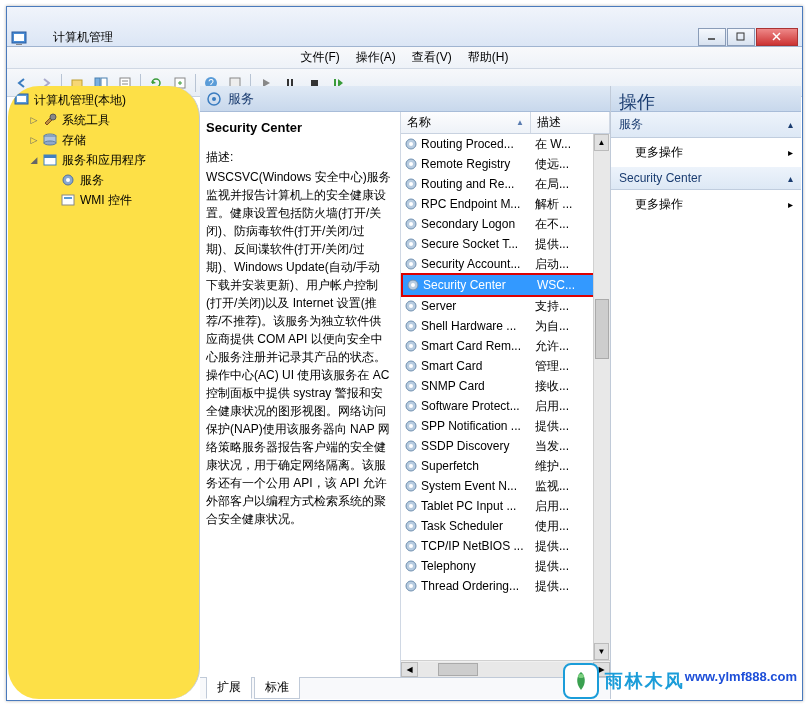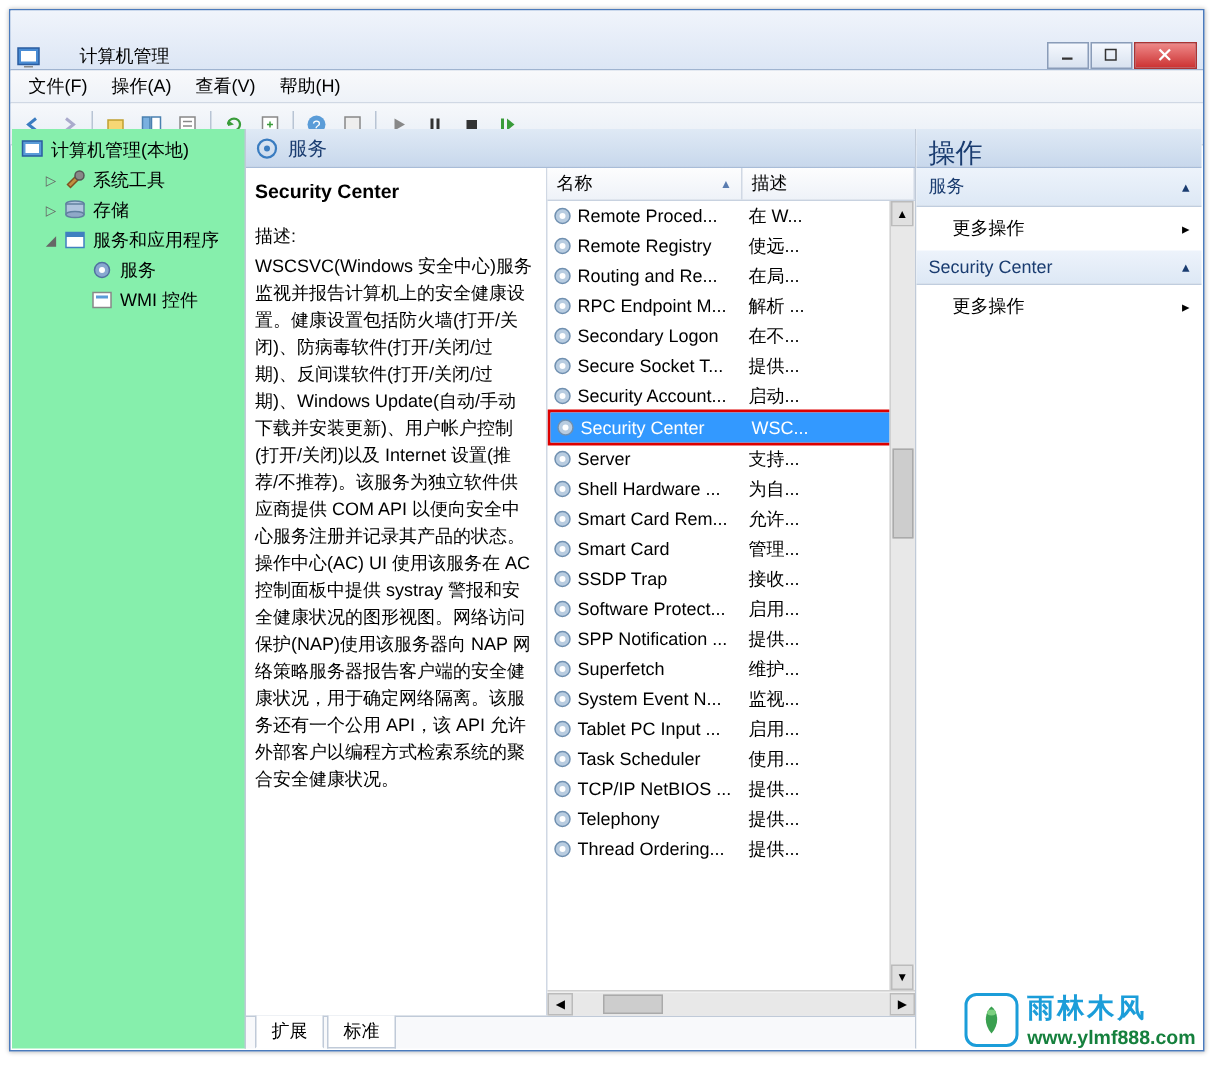--- a/index.html
+++ b/index.html
@@ -7,30 +7,30 @@
 
 .window { position: absolute; left: 6px; top: 6px; width: 797px; height: 695px; border: 1px solid #4a7abc; background: #fff; box-shadow: 0 0 3px rgba(0,0,0,0.3); }
 
 .titlebar { height: 40px; background: linear-gradient(to bottom, #f0f4fb, #dce6f5); display: flex; align-items: flex-end; padding: 0 4px; border-bottom: 1px solid #a0b4d0; gap: 20px; }
 .titlebar-icon { width: 16px; height: 16px; margin-right: 6px; }
 .titlebar-text { font-size: 12px; color: #000; flex: 1; }
 .winbtns { display: flex; gap: 1px; }
 .winbtn { width: 28px; height: 18px; border: 1px solid #8a9cb8; background: linear-gradient(to bottom, #f5f8fd, #d8e2f0); display: flex; align-items: center; justify-content: center; font-size: 10px; cursor: pointer; }
 .winbtn.close { background: linear-gradient(to bottom, #e88, #c33); color: #fff; width: 42px; border-color: #a33; }
 
-.menubar { height: 22px; background: linear-gradient(to bottom, #f8f9fb, #eef2f8); border-bottom: 1px solid #d0d8e4; display: flex; align-items: center; padding: 0 4px; font-size: 12px; }
+.menubar { height: 22px; background: linear-gradient(to bottom, #f8f9fb, #eef2f8); border-bottom: 1px solid #d0d8e4; display: flex; align-items: center; padding: 0 4px; font-size: 12px; justify-content: center; }
 .menuitem { padding: 2px 8px; cursor: pointer; }
 
 .toolbar { height: 28px; background: linear-gradient(to bottom, #f6f8fb, #e8eef6); border-bottom: 1px solid #c8d2e0; display: flex; align-items: center; padding: 0 4px; gap: 2px; }
 .tbtn { width: 22px; height: 22px; display: flex; align-items: center; justify-content: center; cursor: pointer; }
 .tsep { width: 1px; height: 18px; background: #b8c4d4; margin: 0 2px; }
 
 .body { position: absolute; top: 79px; left: 1px; right: 1px; bottom: 1px; display: flex; }
 
-.tree-pane { width: 156px; border-right: 1px solid #c0cad8; background: #86efac; padding: 4px 2px; font-size: 12px; overflow: hidden; }
+.tree-pane { width: 192px; border-right: 1px solid #c0cad8; background: #fde047; padding: 4px 2px; font-size: 12px; overflow: hidden; border-radius: 31px; }
 .tree-item { display: flex; align-items: center; padding: 1px 0 1px 4px; white-space: nowrap; line-height: 18px; }
 .tree-item .exp { width: 12px; height: 12px; display: inline-flex; align-items: center; justify-content: center; font-size: 9px; color: #666; margin-right: 2px; }
 .tree-item .ticon { width: 16px; height: 16px; margin-right: 4px; display: inline-flex; align-items: center; justify-content: center; }
 .tree-item.indent1 { padding-left: 18px; }
 .tree-item.indent2 { padding-left: 36px; }
 
 .center-pane { flex: 1; display: flex; flex-direction: column; border-right: 1px solid #c0cad8; }
 .pane-header { height: 26px; background: linear-gradient(to bottom, #dfe9f5, #c8d8ec); border-bottom: 1px solid #a8bcd8; display: flex; align-items: center; padding: 0 6px; font-size: 13px; color: #1a3c70; }
 .pane-header .hicon { width: 16px; height: 16px; margin-right: 6px; }
 
@@ -69,23 +69,23 @@
 
 .actions-pane { width: 190px; background: #fff; font-size: 12px; }
 .act-header { height: 26px; background: linear-gradient(to bottom, #dfe9f5, #c8d8ec); border-bottom: 1px solid #a8bcd8; padding: 4px 8px; font-size: 18px; color: #1a3c70; }
 .act-section { background: linear-gradient(to bottom, #edf3fb, #dde8f5); padding: 4px 8px; border-bottom: 1px solid #c0cdde; display: flex; align-items: center; color: #1a3c70; }
 .act-section .chev { margin-left: auto; font-size: 10px; }
 .act-item { padding: 6px 8px 6px 24px; display: flex; align-items: center; cursor: pointer; }
 .act-item .arrow { margin-left: auto; font-size: 10px; }
 
 .watermark { position: absolute; right: 12px; bottom: 16px; display: flex; align-items: center; gap: 6px; }
 .wm-logo { width: 36px; height: 36px; border: 2px solid #1b9dd9; border-radius: 8px; display: flex; align-items: center; justify-content: center; background: #fff; }
-.wm-text { display: flex; flex-direction: column; }
+.wm-text { display: flex; flex-direction: row; }
 .wm-title { font-size: 18px; font-weight: bold; color: #1b9dd9; letter-spacing: 2px; }
-.wm-url { font-size: 13px; font-weight: bold; color: #15803d; }
+.wm-url { font-size: 13px; font-weight: bold; color: #1d4ed8; }
 
 svg { display: block; }
 </style>
 </head>
 <body>
 
 <div class="window">
 
   <div class="titlebar">
     <span class="titlebar-icon">
@@ -296,21 +296,21 @@
           </div>
           <div class="list-body" id="list-body">
               <div class="list-row">
                 <div class="c1">
                   <span class="svc-icon">
                     <svg width="14" height="14">
                       <circle cx="7" cy="7" r="5" fill="#b8cce0" stroke="#7090b0"></circle>
                       <circle cx="7" cy="7" r="2" fill="#fff"></circle>
                     </svg>
                   </span>
-                  <span>Remote Proced...</span>
+                  <span>Routing Proced...</span>
                 </div>
                 <div class="c2">在 W...</div>
               </div>
               <div class="list-row">
                 <div class="c1">
                   <span class="svc-icon">
                     <svg width="14" height="14">
                       <circle cx="7" cy="7" r="5" fill="#b8cce0" stroke="#7090b0"></circle>
                       <circle cx="7" cy="7" r="2" fill="#fff"></circle>
                     </svg>
@@ -442,21 +442,21 @@
                 <div class="c2">管理...</div>
               </div>
               <div class="list-row">
                 <div class="c1">
                   <span class="svc-icon">
                     <svg width="14" height="14">
                       <circle cx="7" cy="7" r="5" fill="#b8cce0" stroke="#7090b0"></circle>
                       <circle cx="7" cy="7" r="2" fill="#fff"></circle>
                     </svg>
                   </span>
-                  <span>SSDP Trap</span>
+                  <span>SNMP Card</span>
                 </div>
                 <div class="c2">接收...</div>
               </div>
               <div class="list-row">
                 <div class="c1">
                   <span class="svc-icon">
                     <svg width="14" height="14">
                       <circle cx="7" cy="7" r="5" fill="#b8cce0" stroke="#7090b0"></circle>
                       <circle cx="7" cy="7" r="2" fill="#fff"></circle>
                     </svg>
@@ -469,20 +469,32 @@
                 <div class="c1">
                   <span class="svc-icon">
                     <svg width="14" height="14">
                       <circle cx="7" cy="7" r="5" fill="#b8cce0" stroke="#7090b0"></circle>
                       <circle cx="7" cy="7" r="2" fill="#fff"></circle>
                     </svg>
                   </span>
                   <span>SPP Notification ...</span>
                 </div>
                 <div class="c2">提供...</div>
+              </div>
+              <div class="list-row">
+                <div class="c1">
+                  <span class="svc-icon">
+                    <svg width="14" height="14">
+                      <circle cx="7" cy="7" r="5" fill="#b8cce0" stroke="#7090b0"></circle>
+                      <circle cx="7" cy="7" r="2" fill="#fff"></circle>
+                    </svg>
+                  </span>
+                  <span>SSDP Discovery</span>
+                </div>
+                <div class="c2">当发...</div>
               </div>
               <div class="list-row">
                 <div class="c1">
                   <span class="svc-icon">
                     <svg width="14" height="14">
                       <circle cx="7" cy="7" r="5" fill="#b8cce0" stroke="#7090b0"></circle>
                       <circle cx="7" cy="7" r="2" fill="#fff"></circle>
                     </svg>
                   </span>
                   <span>Superfetch</span>

